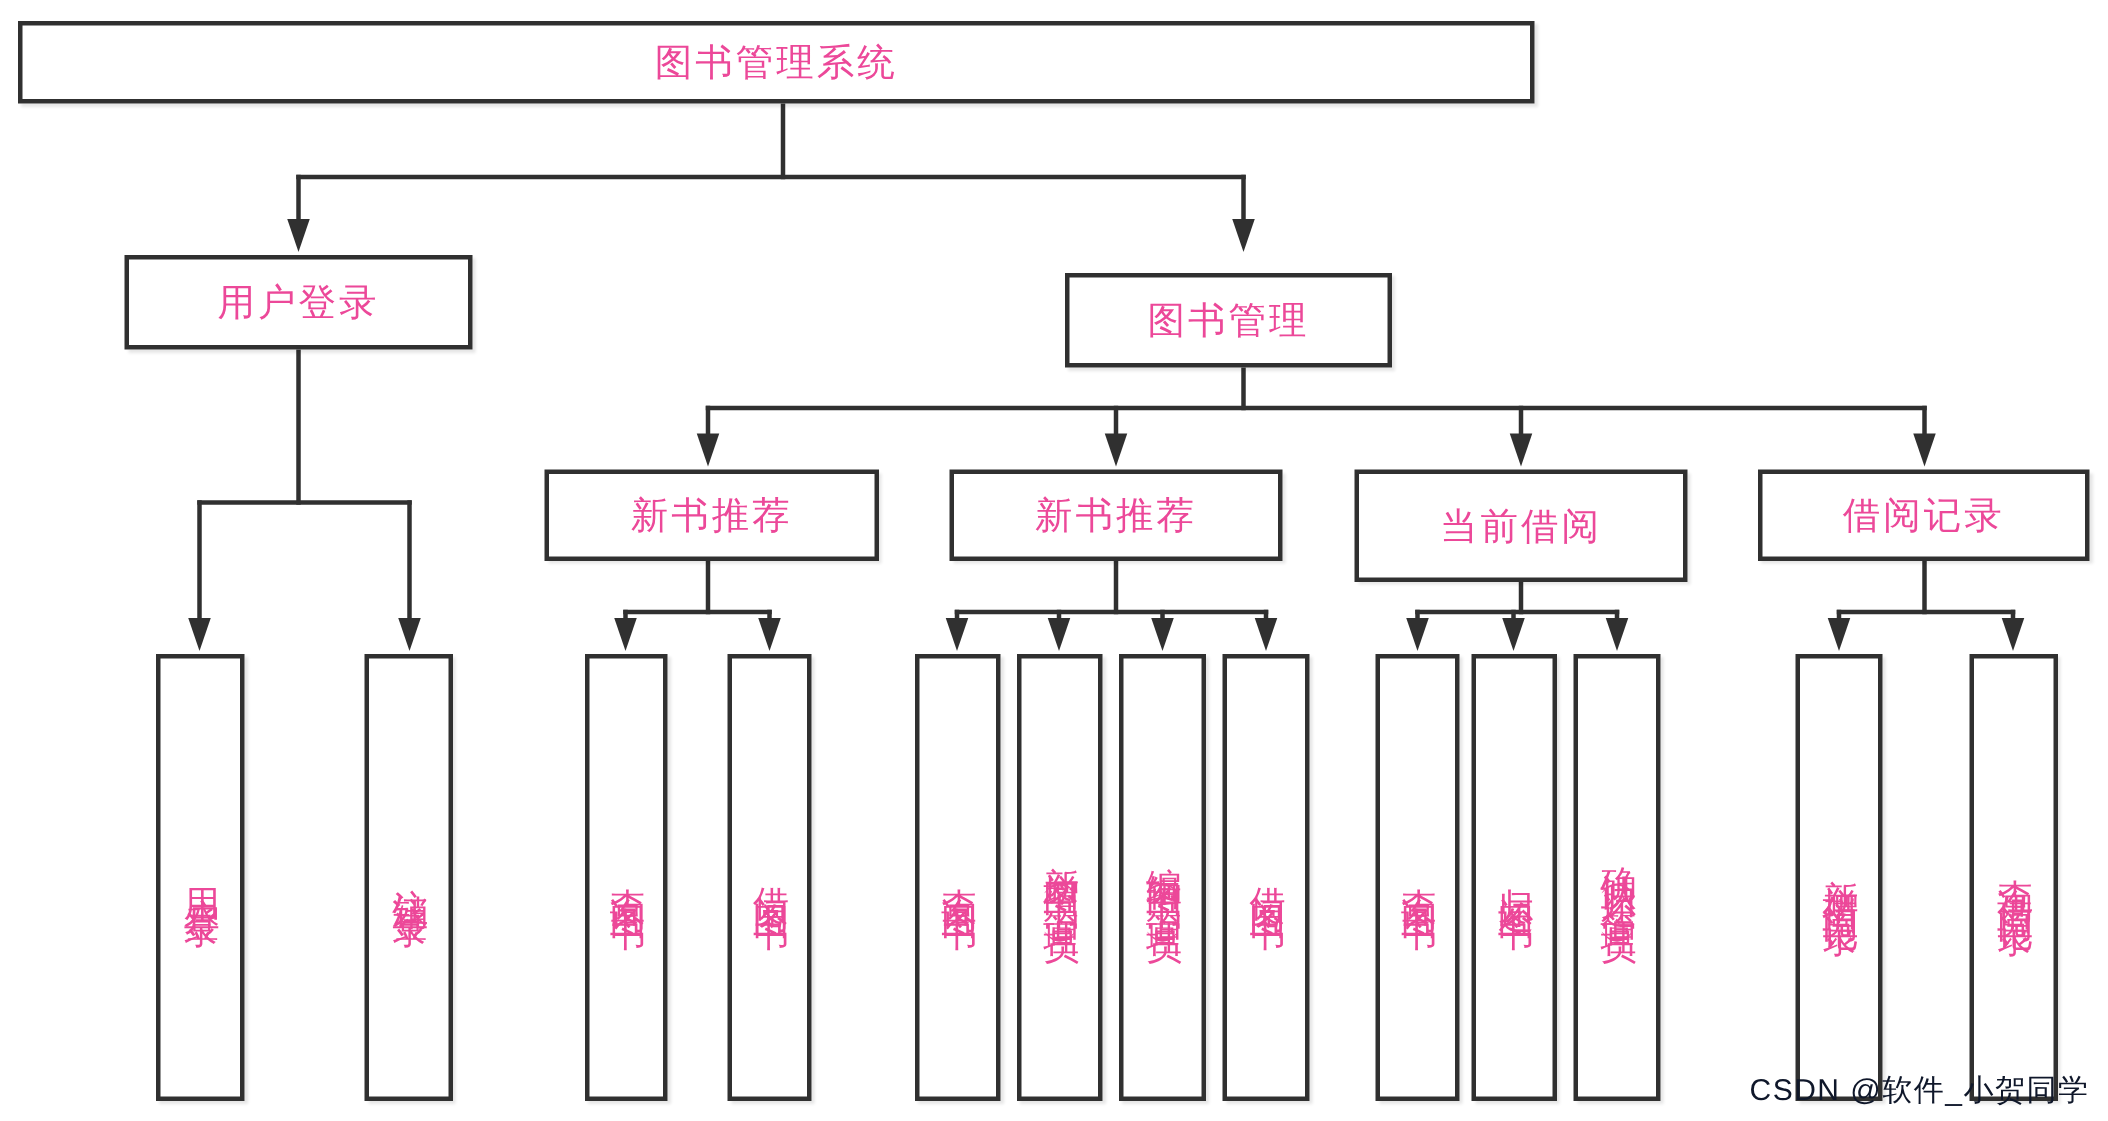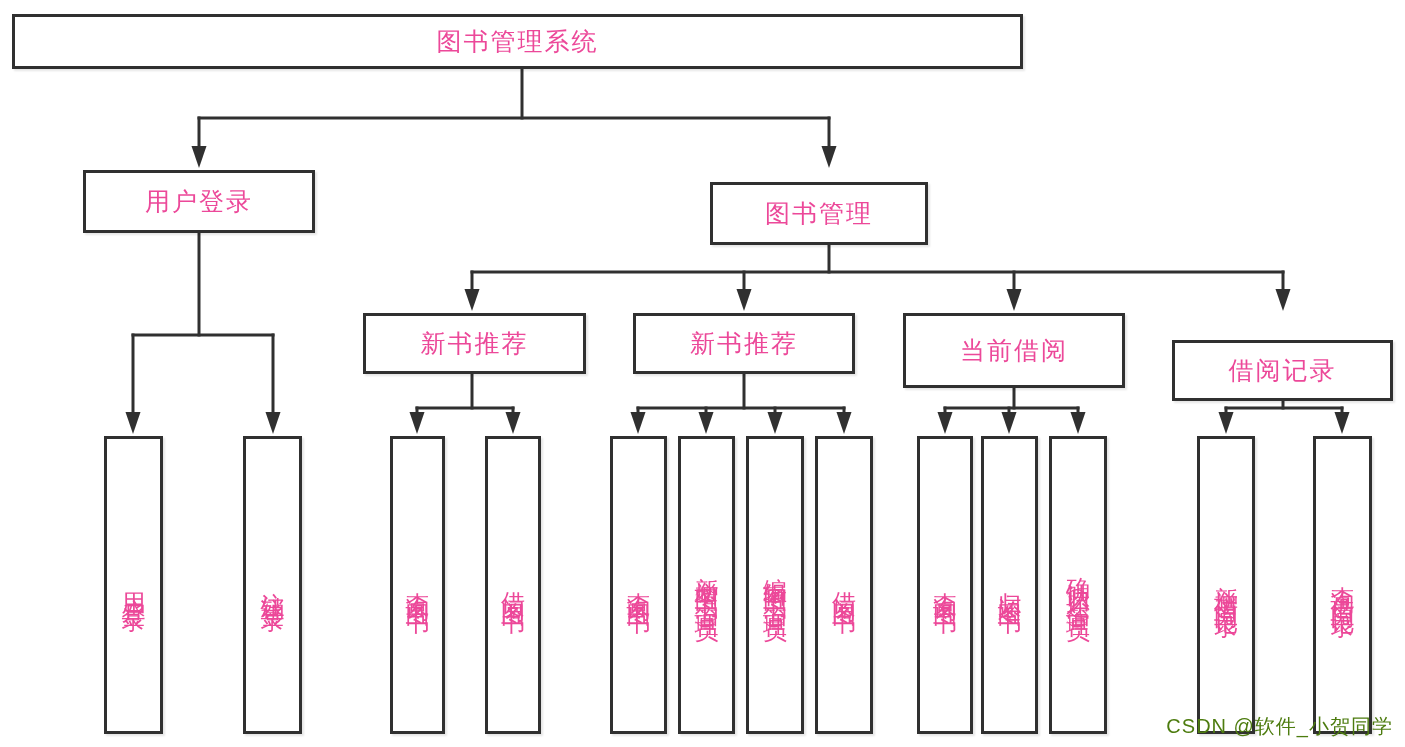--- a/index.html
+++ b/index.html
@@ -15,21 +15,21 @@
     color:#ec4899;box-shadow:2px 2px 2px rgba(0,0,0,0.10);
   }
   .node .lbl{white-space:nowrap;}
   .h-node .lbl{font-size:25px;letter-spacing:2px;}
   .leaf .lbl{
     writing-mode:vertical-rl;
     font-size:24px;letter-spacing:6px;line-height:1.0;
   }
   .watermark{
     position:absolute;right:12px;bottom:7px;
-    font-size:20px;color:#4d7c0f;letter-spacing:1px;white-space:nowrap;
+    font-size:20px;color:#0f172a;letter-spacing:1px;white-space:nowrap;
   }
 </style>
 </head>
 <body>
 
 <div id="canvas">
 
   <svg id="connectors" viewBox="0 0 1405 747" xmlns="http://www.w3.org/2000/svg">
       <line x1="522" y1="69" x2="522" y2="118" stroke="#303030" stroke-width="3" stroke-linecap="square"></line>
       <line x1="199" y1="118" x2="829" y2="118" stroke="#303030" stroke-width="3" stroke-linecap="square"></line>
@@ -98,21 +98,21 @@
 
   <div class="node h-node" style="left:363px;top:313px;width:223px;height:61px;font-family:Liberation Mono, monospace;">
     <span class="lbl">新书推荐</span>
   </div>
   <div class="node h-node" style="left:633px;top:313px;width:222px;height:61px;">
     <span class="lbl">新书推荐</span>
   </div>
   <div class="node h-node" style="left:903px;top:313px;width:222px;height:75px;">
     <span class="lbl">当前借阅</span>
   </div>
-  <div class="node h-node" style="left:1172px;top:313px;width:221px;height:61px;margin-top:27px;">
+  <div class="node h-node" style="left:1172px;top:313px;width:221px;height:61px;">
     <span class="lbl">借阅记录</span>
   </div>
 
   <div class="node leaf" style="left:104px;top:436px;width:59px;height:298px;">
     <span class="lbl">用户登录</span>
   </div>
   <div class="node leaf" style="left:243px;top:436px;width:59px;height:298px;">
     <span class="lbl">注销登录</span>
   </div>
 

